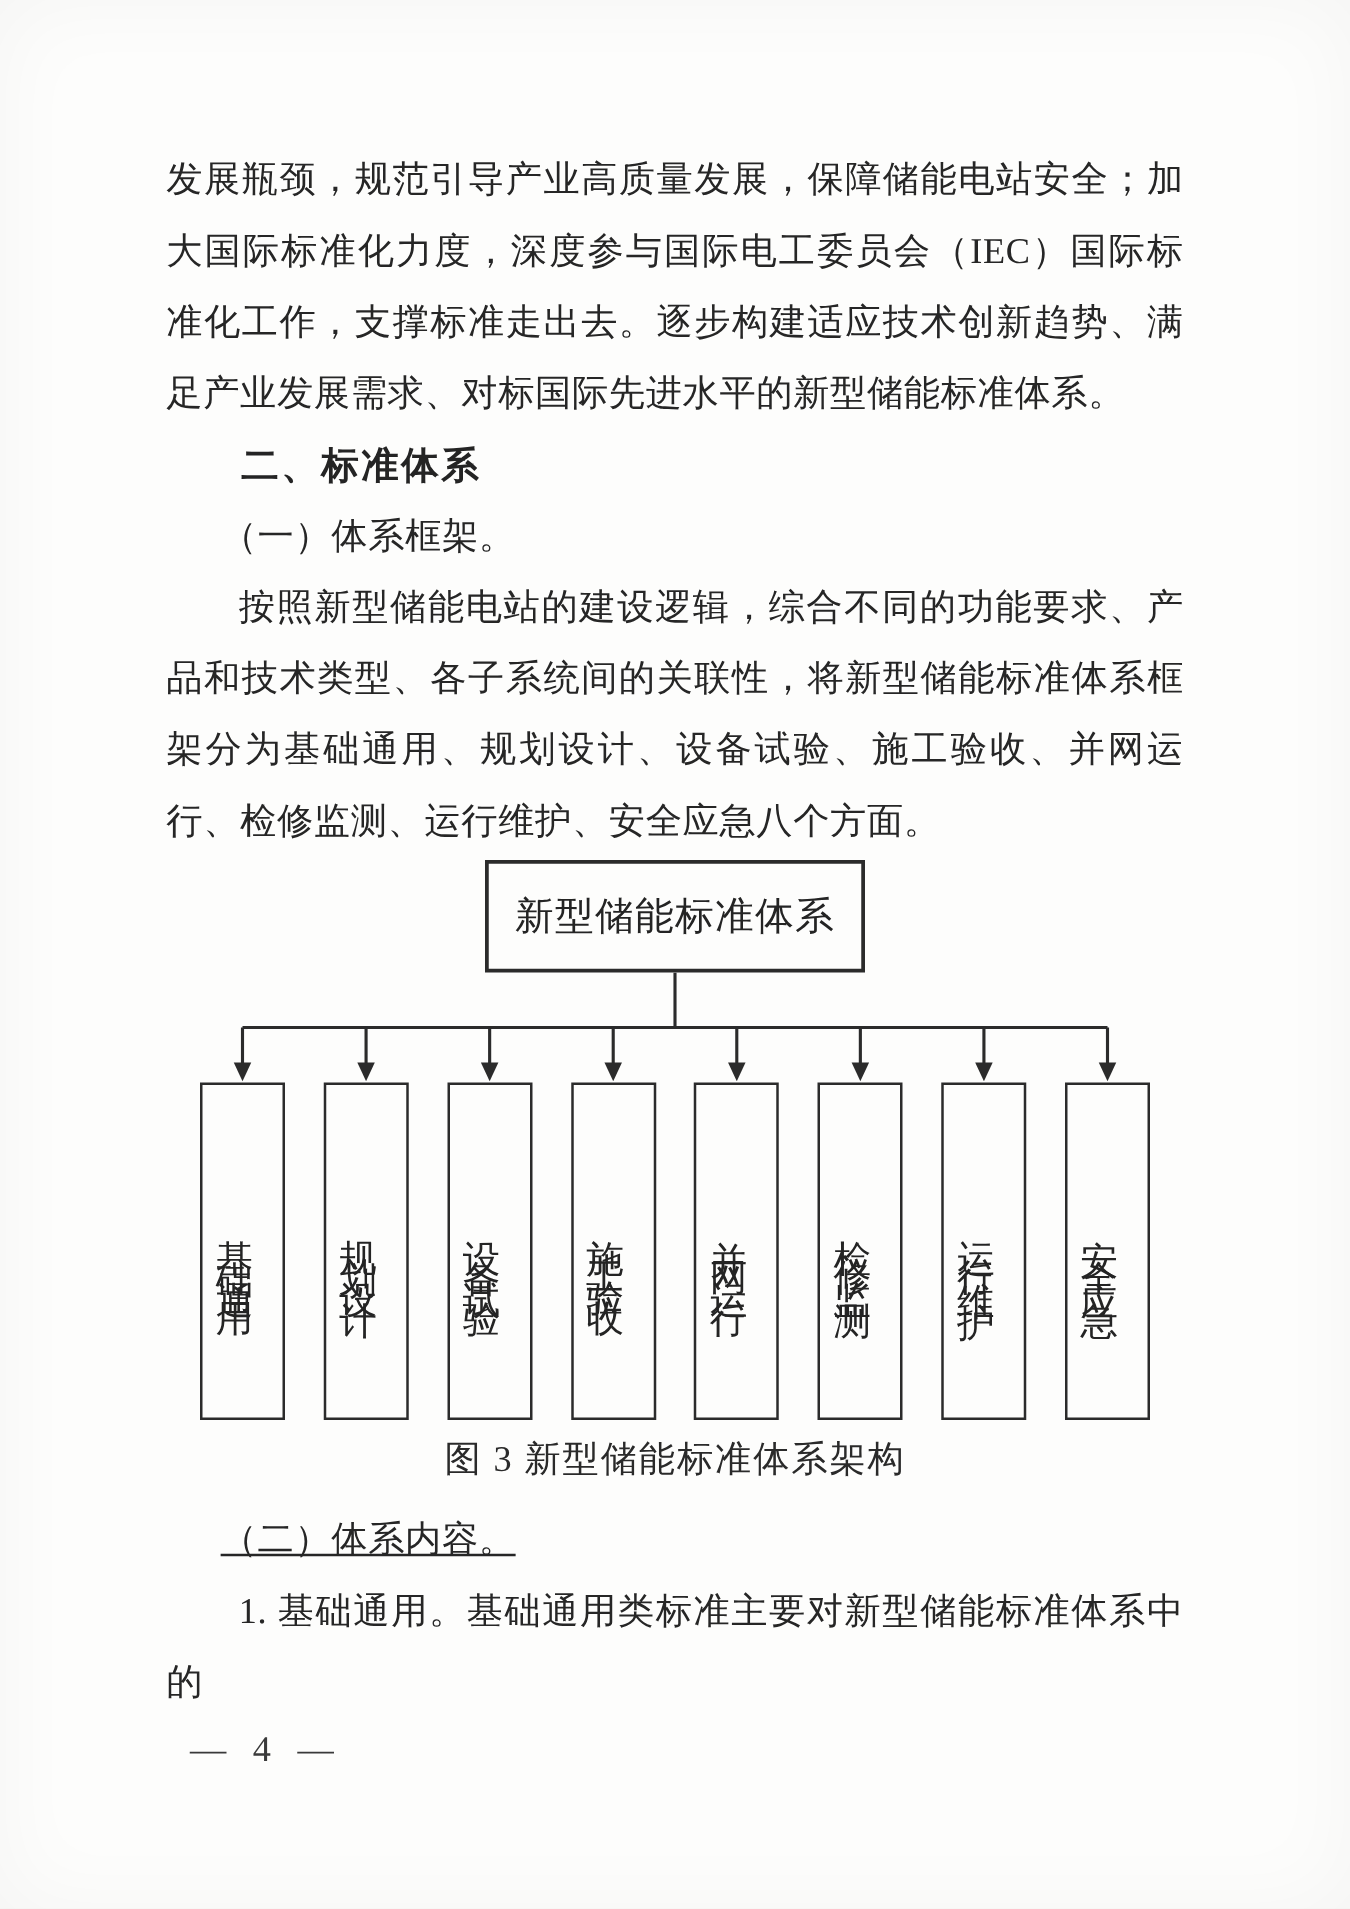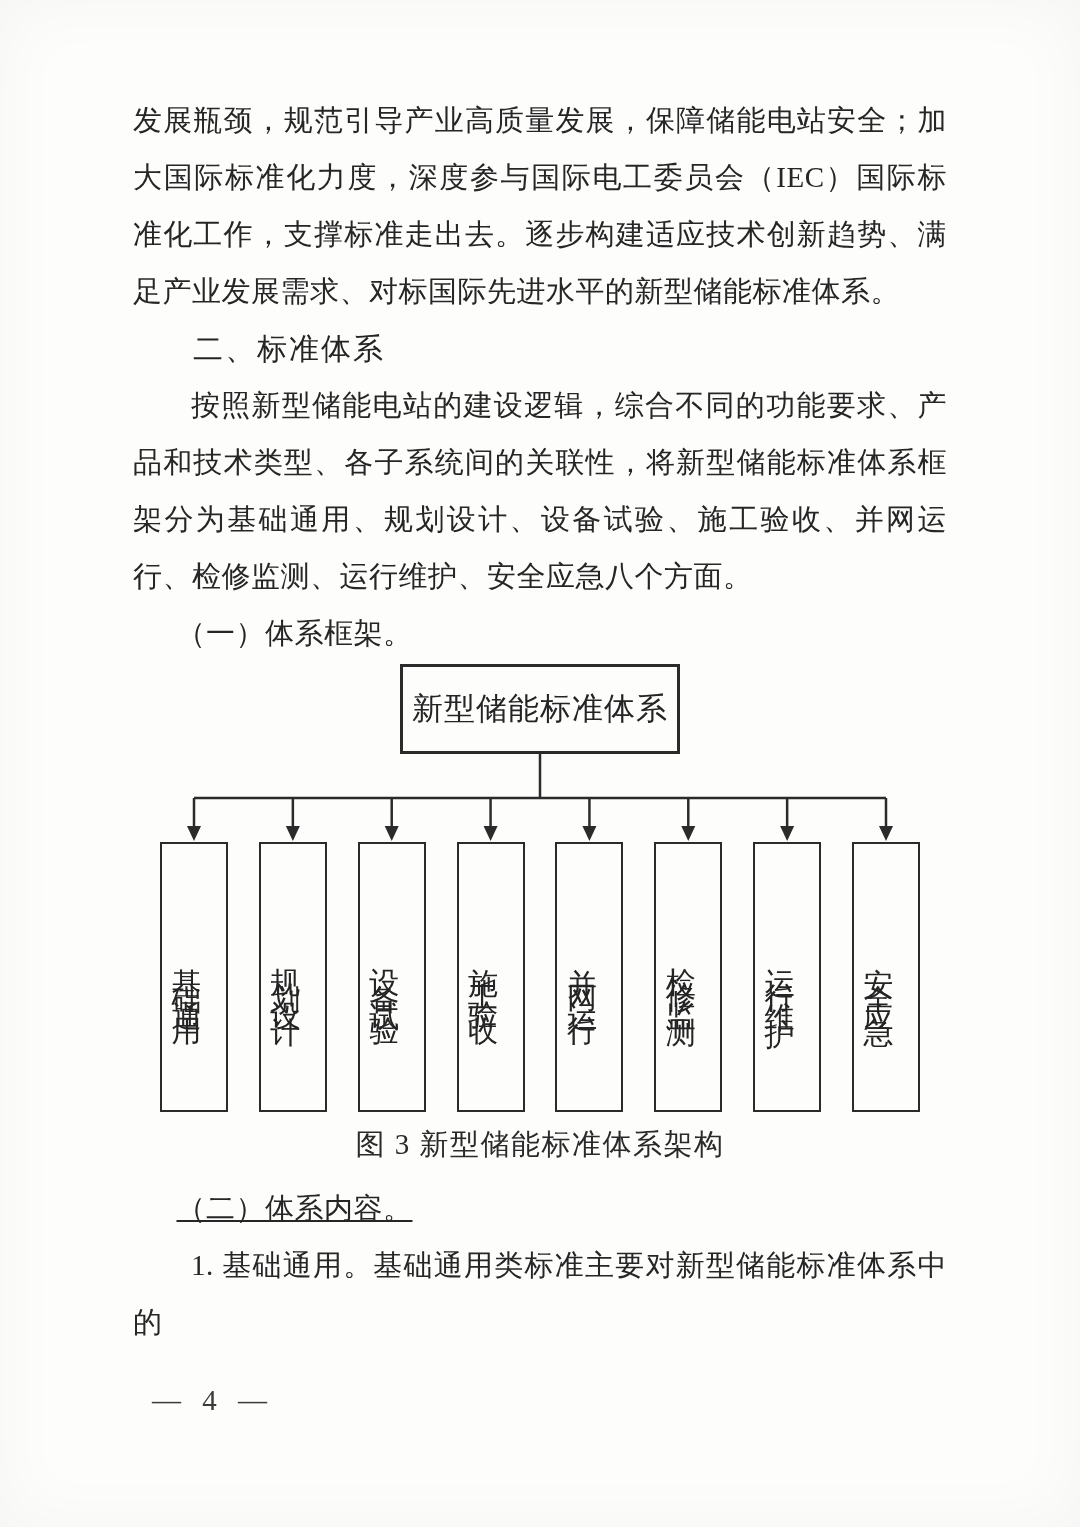--- a/index.html
+++ b/index.html
@@ -12,51 +12,51 @@
     position: relative;
     width: 1080px; height: 1527px;
     background: #fdfdfc;
     box-shadow: inset 0 0 70px rgba(0,0,0,0.035);
     overflow: hidden;
     color: #262626;
   }
   .content {
     margin: 0 133px;
     width: 814px;
-    padding-top: 92px;
+    padding-top: 116px;
   }
   .body-text {
     margin: 0;
     font-size: 29px;
     line-height: 57px;
     text-align: justify;
     text-justify: inter-ideograph;
     color: #262626;
     letter-spacing: 0.5px;
   }
   .indent { text-indent: 2em; }
   .indent-paren { text-indent: 1.5em; }
   .section-heading {
     margin: 0;
     font-family: "Liberation Sans", "DejaVu Sans", sans-serif;
-    font-weight: 400;
+    font-weight: 700;
     font-size: 30px;
     line-height: 57px;
     text-indent: 2em;
     color: #242424;
     letter-spacing: 2px;
   }
   
   .org-chart {
     width: 760px;
     margin: 2px auto 0;
     padding: 0;
   }
   .root-box {
-    width: 280px; height: 90px;
+    width: 304px; height: 90px;
     margin: 0 auto;
     border: 3px solid #2b2b2b;
     box-sizing: border-box;
     display: flex; align-items: center; justify-content: center;
     font-size: 31px;
     letter-spacing: 1px;
     color: #242424;
     background: #fdfdfc;
   }
   .connectors { display: block; margin: 0; }
@@ -102,23 +102,23 @@
 </head>
 <body>
 
 <div class="page">
   <div class="content">
 
     <p class="body-text">发展瓶颈，规范引导产业高质量发展，保障储能电站安全；加大国际标准化力度，深度参与国际电工委员会（IEC）国际标准化工作，支撑标准走出去。逐步构建适应技术创新趋势、满足产业发展需求、对标国际先进水平的新型储能标准体系。</p>
 
     <h2 class="section-heading">二、标准体系</h2>
 
+    <p class="body-text indent-paren">（一）体系框架。</p>
+
     <p class="body-text indent">按照新型储能电站的建设逻辑，综合不同的功能要求、产品和技术类型、各子系统间的关联性，将新型储能标准体系框架分为基础通用、规划设计、设备试验、施工验收、并网运行、检修监测、运行维护、安全应急八个方面。</p>
-
-    <p class="body-text indent-paren">（一）体系框架。</p>
 
     <figure class="org-chart">
 
       <div class="root-box">
         <span>新型储能标准体系</span>
       </div>
 
       <svg class="connectors" width="760" height="88" viewBox="0 0 760 88" aria-hidden="true">
         <g stroke="#2b2b2b" stroke-width="2.5" fill="none">
           <line x1="380" y1="0" x2="380" y2="44"></line>

